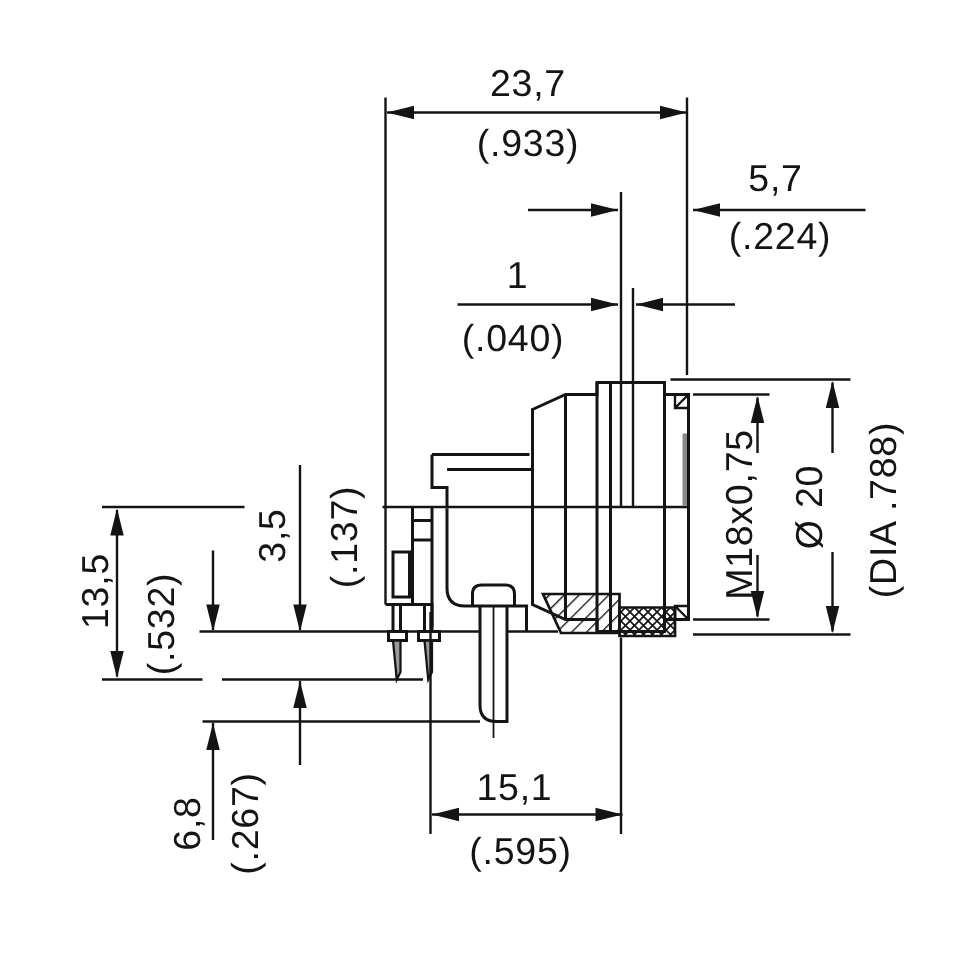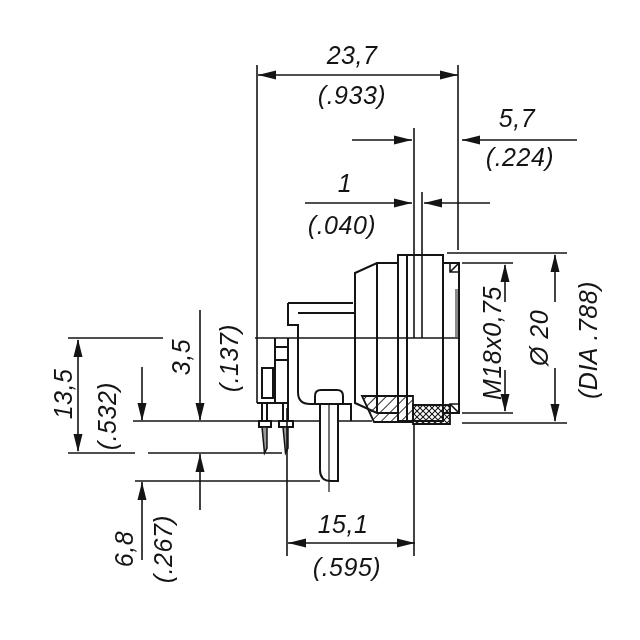--- a/index.html
+++ b/index.html
@@ -1,19 +1,18 @@
 <!DOCTYPE html>
 <html><head>
 <meta charset="utf-8">
 <style>
   html,body{margin:0;padding:0;background:#fff;}
   .canvas{
     position:relative;width:640px;height:640px;background:#ffffff;
     font-family:"Liberation Sans", sans-serif;
-    font-style:italic;
   }
   svg text{
     font-family:"Liberation Sans", sans-serif;
     font-size:25px;
     fill:#141414;
     letter-spacing:.5px;
   }
   .feat{stroke:#141414;stroke-width:2;fill:none;stroke-linecap:butt;}
   .thin{stroke:#141414;stroke-width:1.6;fill:none;}
   .dim{stroke:#141414;stroke-width:1.6;fill:none;}

